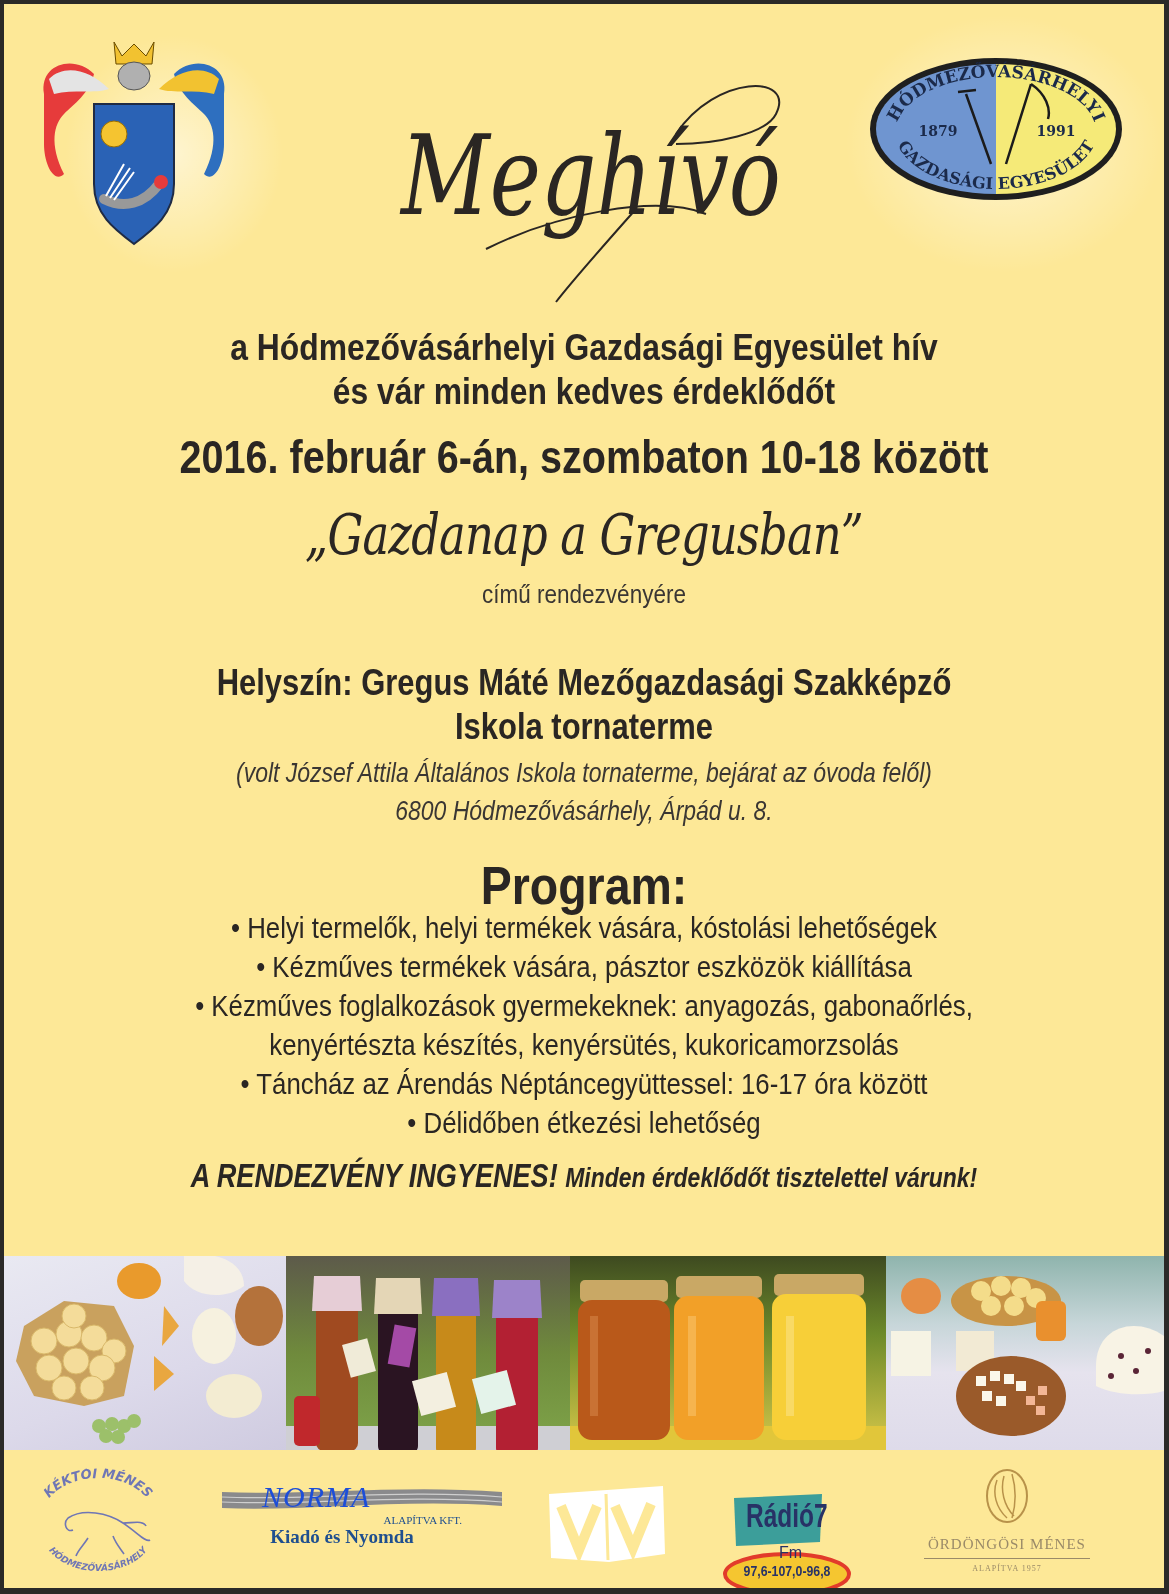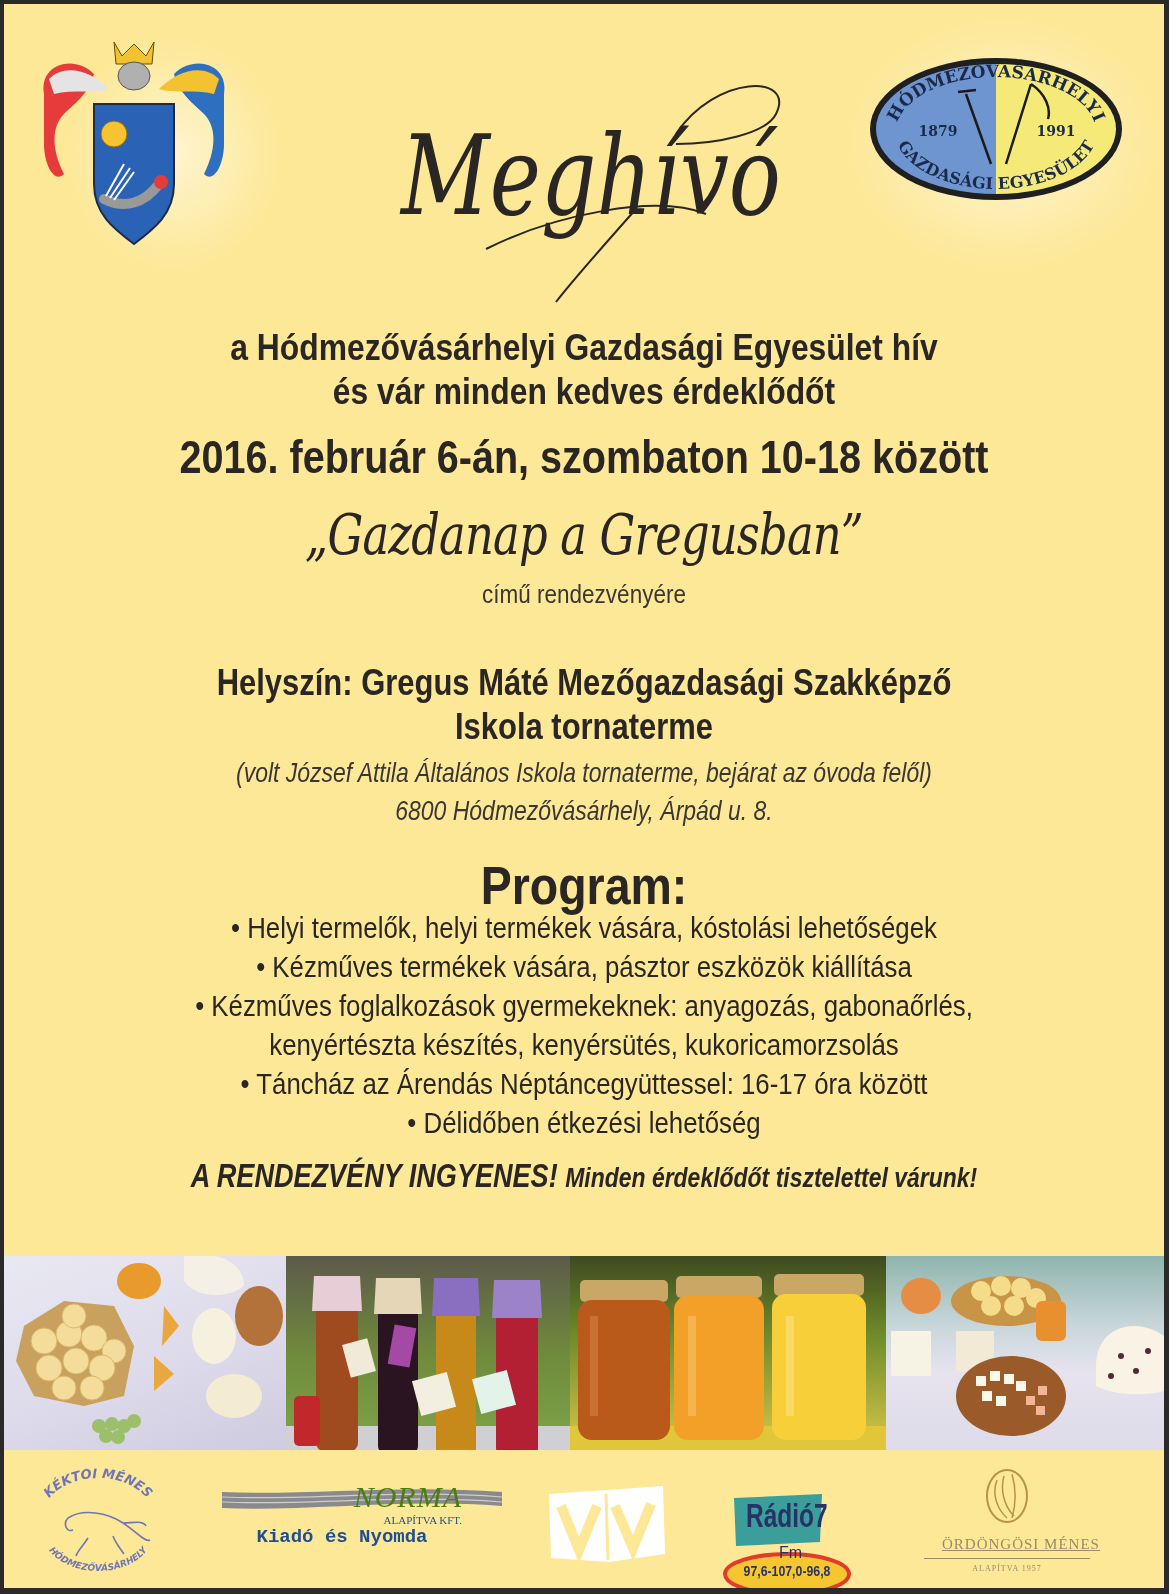--- a/index.html
+++ b/index.html
@@ -224,23 +224,23 @@
       <text font-family="DejaVu Sans, sans-serif" font-weight="bold" font-style="italic" font-size="13" fill="#6f76b5"><textPath href="#kTop" startOffset="50%" text-anchor="middle">KÉKTÓI MÉNES</textPath></text>
       <text font-family="DejaVu Sans, sans-serif" font-weight="bold" font-style="italic" font-size="9" fill="#6f76b5"><textPath href="#kBot" startOffset="50%" text-anchor="middle">HÓDMEZŐVÁSÁRHELY</textPath></text>
       <path d="M40,50 C55,40 80,45 95,55 C105,55 115,52 118,58 M40,50 C35,55 38,65 45,62 M60,70 C55,78 50,82 48,88 M85,68 C88,76 92,80 96,86 M95,55 C110,65 118,75 122,72" stroke="#6f76b5" stroke-width="1.6" fill="none"></path>
     </svg>
 
     <div class="sp" style="left:218px;top:36px;width:280px;height:80px;">
       <svg width="280" height="30" viewBox="0 0 280 30" style="position:absolute;left:0;top:0;">
         <path d="M0,6 C80,10 180,-2 280,6 L280,20 C180,12 80,26 0,22 Z" fill="#8a8a8c"></path>
         <path d="M0,11 C80,15 180,3 280,11 M0,16 C80,20 180,8 280,16" stroke="#cfcfcf" stroke-width="1.2" fill="none"></path>
       </svg>
-      <div style="position:absolute;left:40px;top:-6px;width:200px;text-align:right;font-family:'Liberation Serif',serif;font-size:30px;color:#4d7c0f;font-style:italic;letter-spacing:1px;">NORMA</div>
+      <div style="position:absolute;left:40px;top:-6px;width:200px;text-align:left;font-family:'Liberation Serif',serif;font-size:30px;color:#1d4ed8;font-style:italic;letter-spacing:1px;">NORMA</div>
       <div style="position:absolute;left:90px;top:28px;width:150px;text-align:right;font-family:'Liberation Serif',serif;font-size:11px;color:#1f4f8f;">ALAPÍTVA KFT.</div>
-      <div style="position:absolute;left:10px;top:40px;width:220px;text-align:center;font-family:Liberation Mono, monospace;font-size:19px;font-weight:bold;color:#1f4f8f;">Kiadó és Nyomda</div>
+      <div style="position:absolute;left:10px;top:40px;width:220px;text-align:center;font-family:Liberation Serif, serif;font-size:19px;font-weight:bold;color:#1f4f8f;">Kiadó és Nyomda</div>
     </div>
 
     <svg class="sp" style="left:543px;top:36px;" width="120" height="80" viewBox="0 0 120 80">
       <polygon points="2,8 60,4 62,76 4,72" fill="#ffffff"></polygon>
       <polygon points="60,4 116,0 118,68 62,76" fill="#ffffff"></polygon>
       <path d="M14,20 L32,64 L50,20" stroke="#fde897" stroke-width="10" fill="none"></path>
       <path d="M68,20 L86,62 L104,18" stroke="#fde897" stroke-width="10" fill="none"></path>
       <line x1="59" y1="8" x2="61" y2="74" stroke="#fde897" stroke-width="3"></line>
     </svg>
 
@@ -252,18 +252,18 @@
       <div style="position:absolute;left:10px;top:4px;width:100px;text-align:center;font-family:'Liberation Sans',sans-serif;font-weight:bold;font-size:34px;color:#283266;transform:scaleX(0.72);">Rádió7</div>
       <div style="position:absolute;left:50px;top:52px;width:30px;text-align:right;font-size:16px;color:#283266;">Fm</div>
       <div style="position:absolute;left:0;top:70px;width:130px;text-align:center;font-family:'Liberation Sans',sans-serif;font-weight:bold;font-size:15px;color:#283266;transform:scaleX(0.82);">97,6-107,0-96,8</div>
     </div>
 
     <div class="sp" style="left:908px;top:18px;width:190px;height:110px;">
       <svg width="190" height="60" viewBox="0 0 190 60" style="position:absolute;left:0;top:0;">
         <ellipse cx="95" cy="28" rx="20" ry="26" fill="none" stroke="#b8924a" stroke-width="2"></ellipse>
         <path d="M85,12 C80,25 84,40 95,50 M92,8 C88,22 92,38 102,48 M100,6 C104,20 104,36 100,50" stroke="#b8924a" stroke-width="1.5" fill="none"></path>
       </svg>
-      <div style="position:absolute;left:14px;top:68px;width:190px;text-align:center;font-family:'Liberation Serif',serif;font-size:15px;color:#9a8a68;letter-spacing:1px;text-decoration:underline;">ÖRDÖNGÖSI MÉNES</div>
+      <div style="position:absolute;left:0;top:68px;width:190px;text-align:center;font-family:'Liberation Serif',serif;font-size:15px;color:#9a8a68;letter-spacing:1px;">ÖRDÖNGÖSI MÉNES</div>
       <div style="position:absolute;left:12px;top:90px;width:166px;height:1px;background:#9a8a68;"></div>
       <div style="position:absolute;left:0;top:96px;width:190px;text-align:center;font-family:'Liberation Serif',serif;font-size:8px;color:#9a8a68;letter-spacing:1px;">ALAPÍTVA 1957</div>
     </div>
   </div>
 </div>
 
 </body></html>

